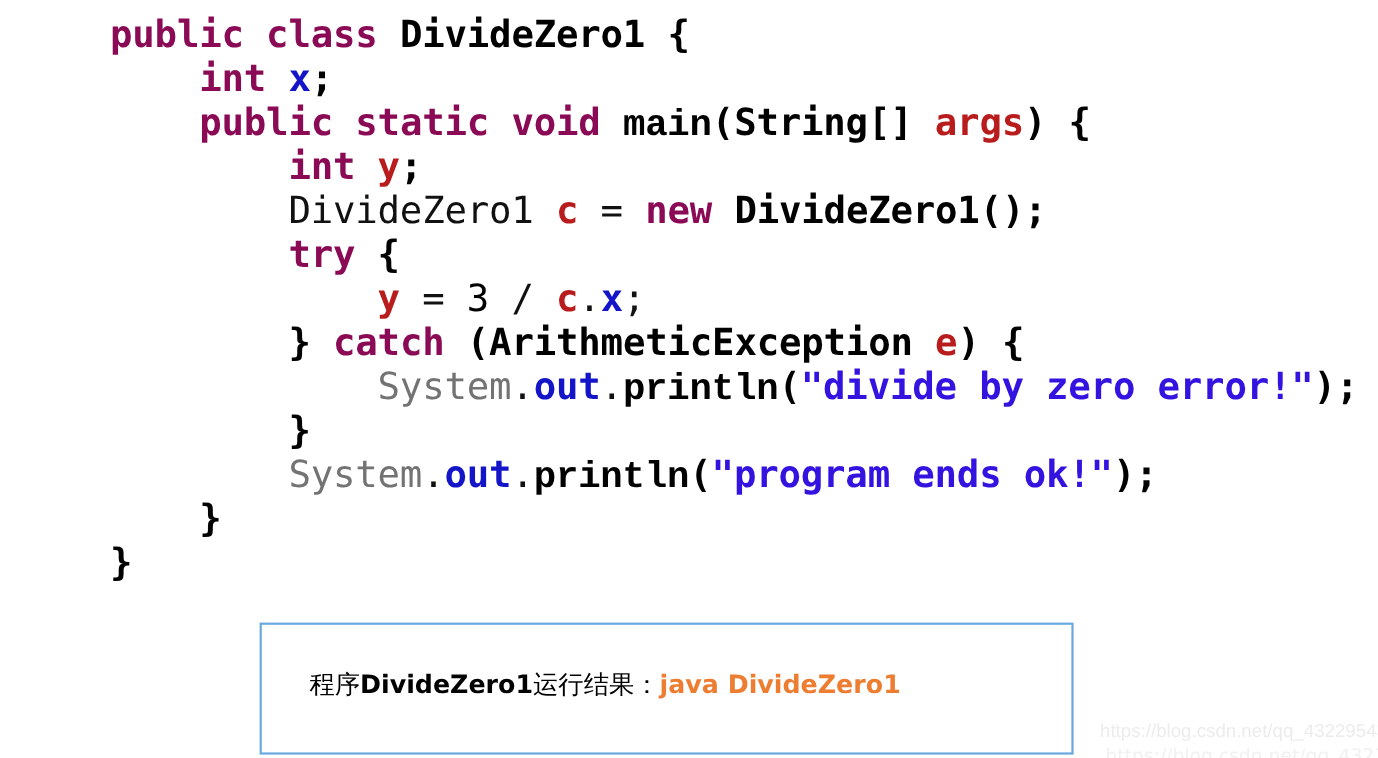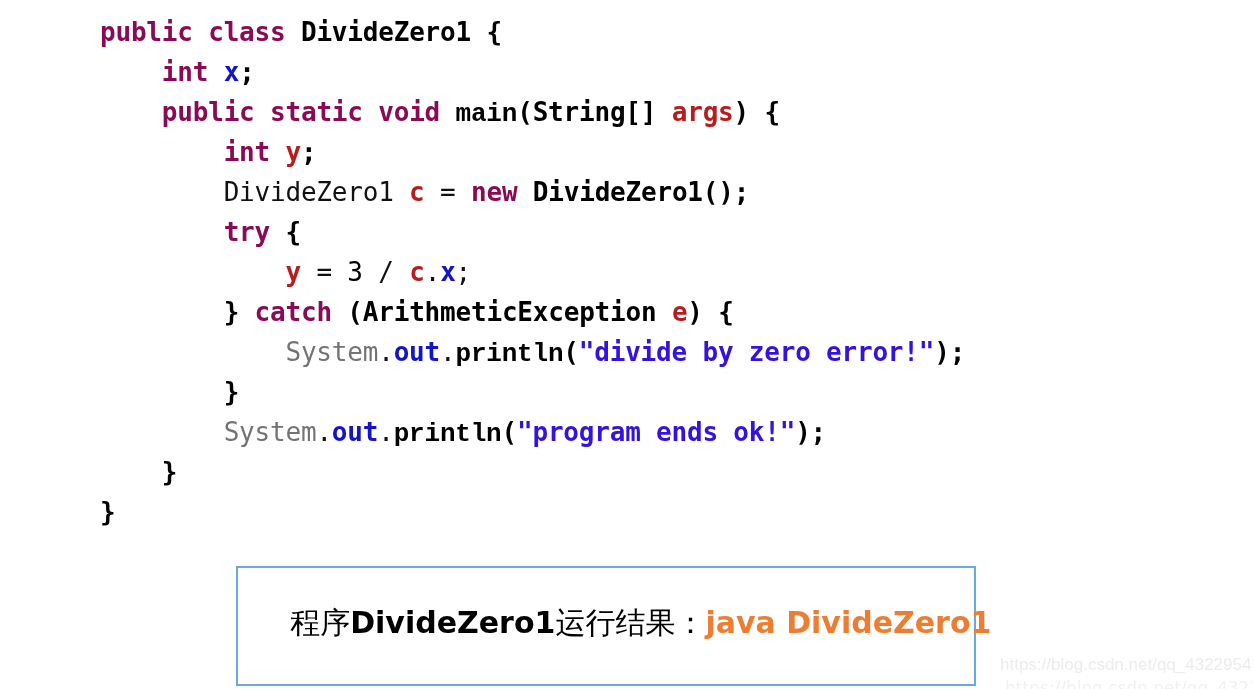--- a/index.html
+++ b/index.html
@@ -15,21 +15,21 @@
     overflow: hidden;
     font-family: "DejaVu Sans", sans-serif;
   }
 
   
   #code-block {
     position: absolute;
     left: 100px;
     top: 12px;
     font-family: "DejaVu Sans Mono", monospace;
-    font-size: 26px;
+    font-size: 34px;
     line-height: 40px;
     white-space: pre;
     letter-spacing: -0.2px;
   }
   .code-line {
     white-space: pre;
     height: 40px;
   }
   
   .tok-kw      { color: #8a0a55; font-weight: bold; }
@@ -53,21 +53,21 @@
     height: 120px;
     border: 2px solid #6aa9e0;
     background: #ffffff;
     box-sizing: border-box;
   }
   #result-line-1 {
     position: absolute;
     left: 14px;
     top: 10px;
     font-family: "DejaVu Sans", sans-serif;
-    font-size: 30px;
+    font-size: 23px;
     line-height: 30px;
     white-space: pre;
   }
   .cn-regular { color: #000000; font-weight: normal; }
   .cmd-bold   { color: #000000; font-weight: bold; }
   .orange     { color: #ed7d31; font-weight: bold; }
 
   .out-line {
     position: absolute;
     left: 56px;

